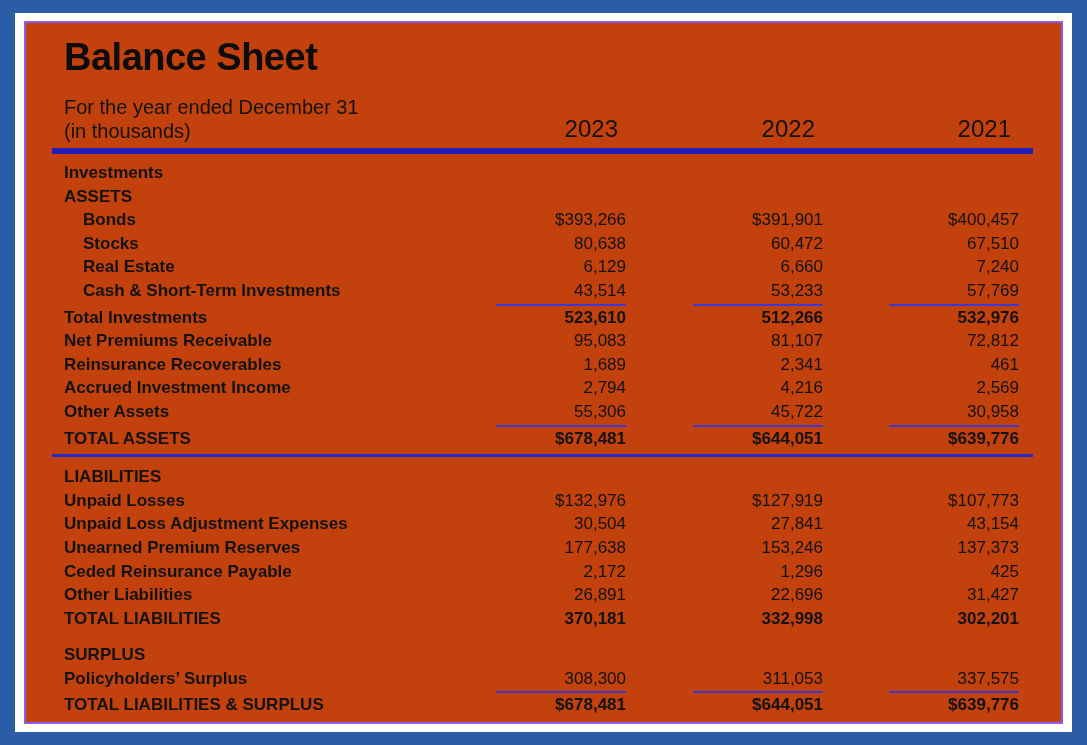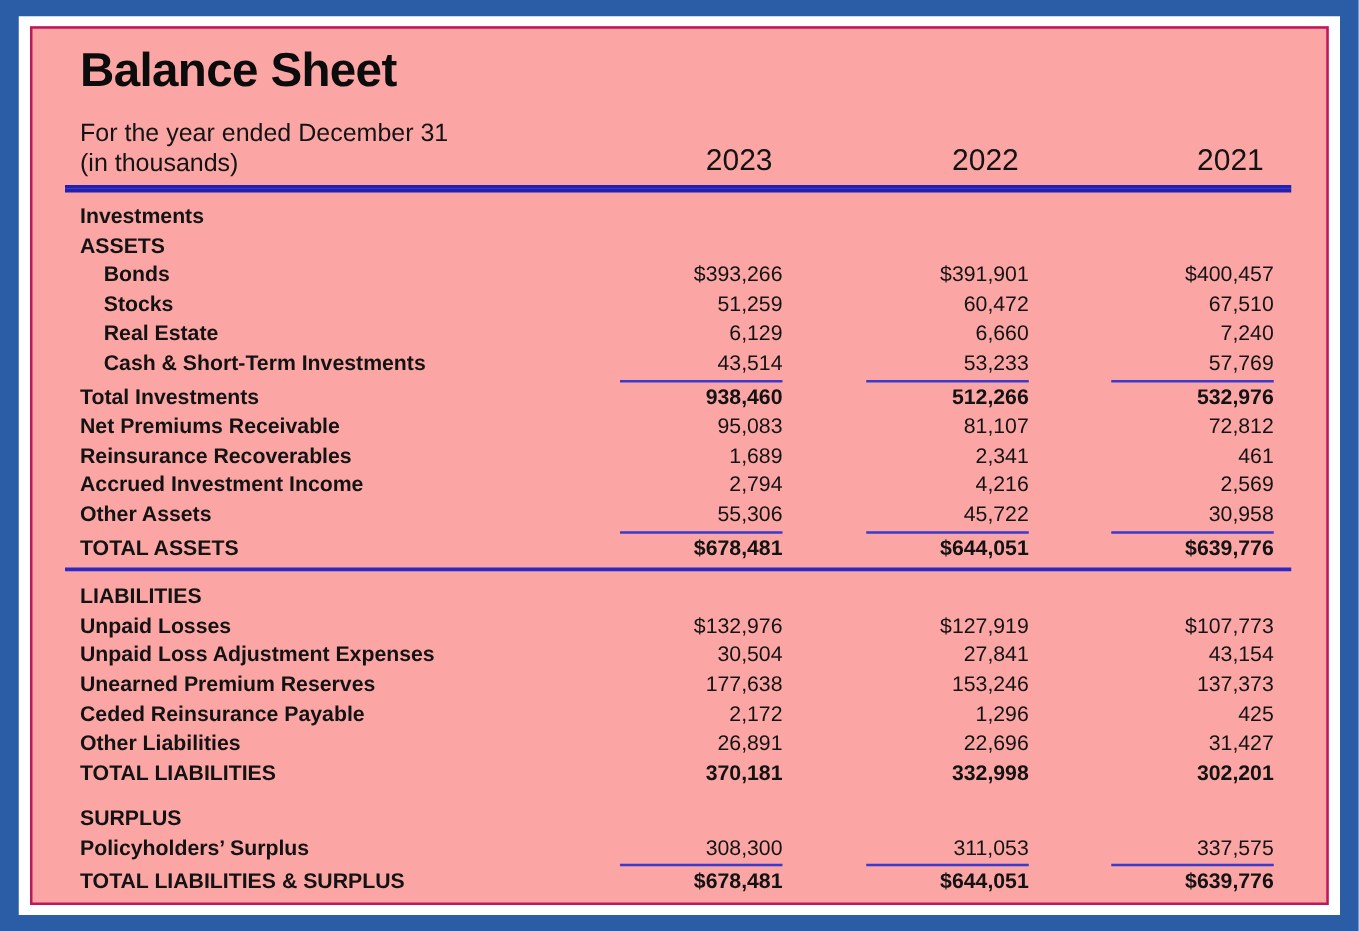--- a/index.html
+++ b/index.html
@@ -1,21 +1,21 @@
 <!DOCTYPE html>
 <html><head>
 <meta charset="utf-8">
 <style>
   * { margin:0; padding:0; box-sizing:border-box; }
   html,body { width:1087px; height:745px; background:#ffffff; }
   body { font-family:"Liberation Sans", sans-serif; color:#131313; }
 
   .frame { width:1087px; height:745px; background:#2b5ca6; padding:13px 15px; }
   .mat   { width:100%; height:100%; background:#ffffff; padding:8px 9px; }
-  .sheet { width:100%; height:100%; background:#fca5a5; border:2px solid #be185d;
+  .sheet { width:100%; height:100%; background:#c2410c; border:2px solid #8b5cf6;
            padding:12px 42px 0 38px; overflow:hidden; }
 
   h1.title { font-size:38px; font-weight:bold; letter-spacing:-0.5px;
              line-height:44px; color:#0c0c0c; }
 
   .head-grid { display:grid; grid-template-columns:1fr 197px 197px 196px;
                align-items:end; margin-top:16px; }
   .subtitle-line { font-size:20px; line-height:24px; font-weight:normal; }
   .year { text-align:right; font-size:24px; line-height:28px; padding-right:8px;
           font-weight:normal; }
@@ -70,39 +70,39 @@
               <div class="num"></div>
             </div>
             <div class="row">
               <div class="lab ind">Bonds</div>
               <div class="num"><span class="numline">$393,266</span></div>
               <div class="num"><span class="numline">$391,901</span></div>
               <div class="num"><span class="numline">$400,457</span></div>
             </div>
             <div class="row">
               <div class="lab ind">Stocks</div>
-              <div class="num"><span class="numline">51,259</span></div>
+              <div class="num"><span class="numline">80,638</span></div>
               <div class="num"><span class="numline">60,472</span></div>
               <div class="num"><span class="numline">67,510</span></div>
             </div>
             <div class="row">
               <div class="lab ind">Real Estate</div>
               <div class="num"><span class="numline">6,129</span></div>
               <div class="num"><span class="numline">6,660</span></div>
               <div class="num"><span class="numline">7,240</span></div>
             </div>
             <div class="row">
               <div class="lab ind">Cash &amp; Short-Term Investments</div>
               <div class="num"><span class="numline ul">43,514</span></div>
               <div class="num"><span class="numline ul">53,233</span></div>
               <div class="num"><span class="numline ul">57,769</span></div>
             </div>
             <div class="row total">
               <div class="lab">Total Investments</div>
-              <div class="num"><span class="numline">938,460</span></div>
+              <div class="num"><span class="numline">523,610</span></div>
               <div class="num"><span class="numline">512,266</span></div>
               <div class="num"><span class="numline">532,976</span></div>
             </div>
             <div class="row">
               <div class="lab">Net Premiums Receivable</div>
               <div class="num"><span class="numline">95,083</span></div>
               <div class="num"><span class="numline">81,107</span></div>
               <div class="num"><span class="numline">72,812</span></div>
             </div>
             <div class="row">

